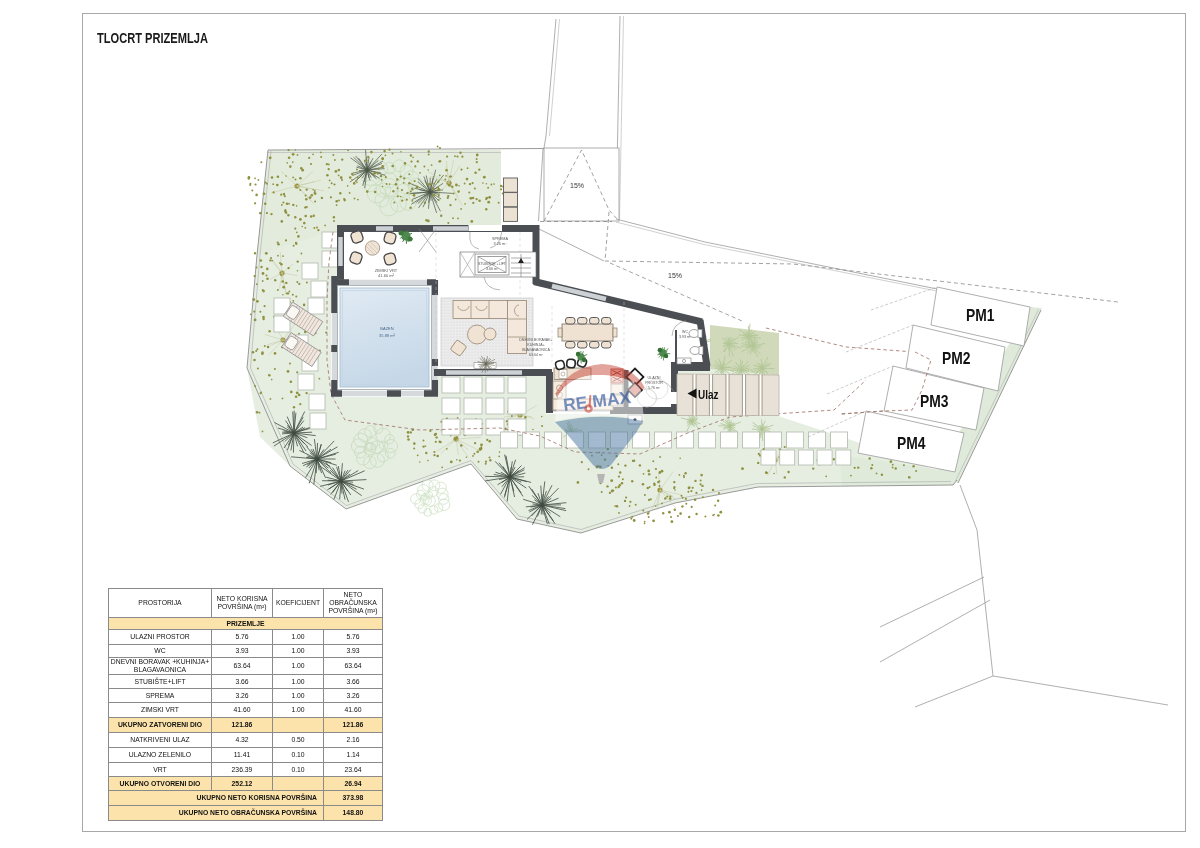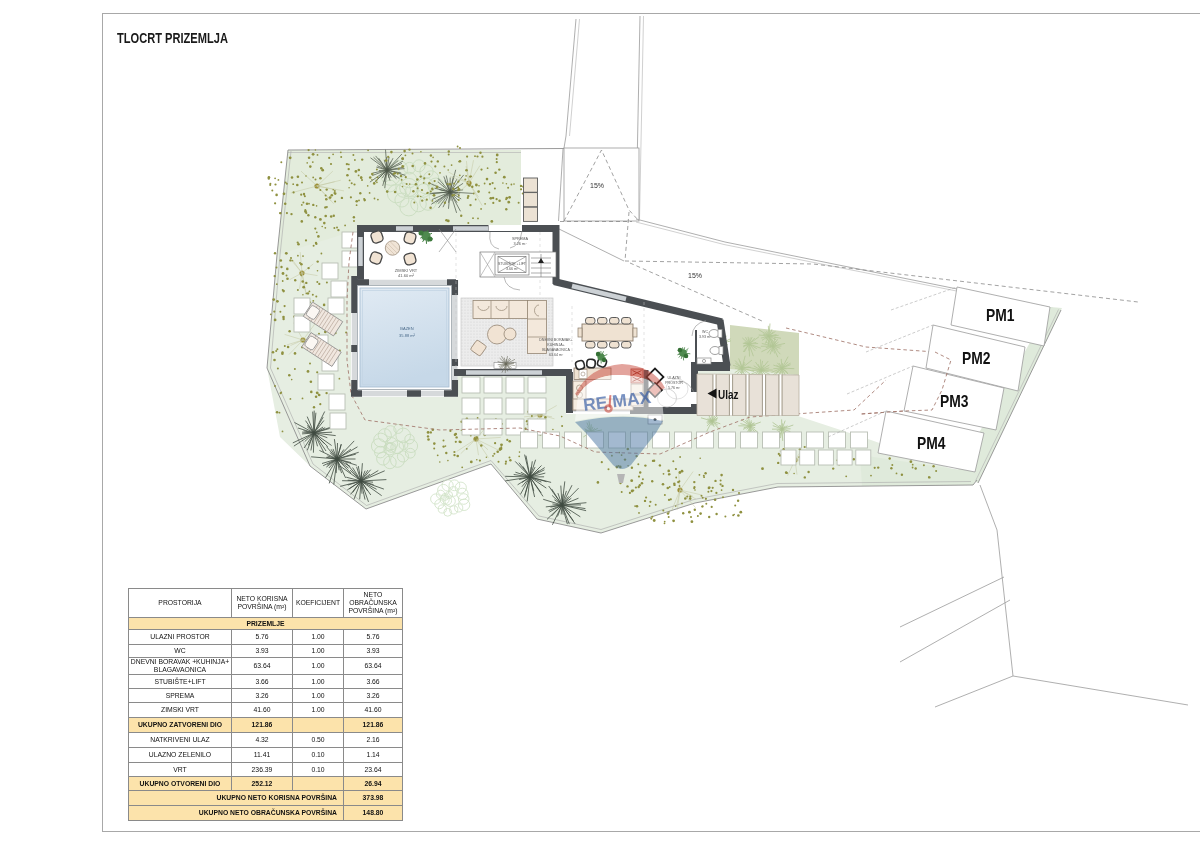--- a/index.html
+++ b/index.html
@@ -1,16 +1,16 @@
 <!DOCTYPE html>
 <html><head>
 <meta charset="utf-8">
 <style>
 html,body { margin:0; padding:0; width:1200px; height:848px; background:#fff; overflow:hidden; }
-#page { position:relative; width:1160px; height:848px; font-family:"Liberation Sans", sans-serif;margin-left:20px; }
+#page { position:relative; width:1160px; height:848px; font-family:"Liberation Sans", sans-serif; }
 svg { position:absolute; left:0; top:0; }
 #tbl { position:absolute; left:108px; top:588px; width:274px; border-collapse:collapse; table-layout:fixed;
        font-family:"Liberation Sans", sans-serif; font-size:6.8px; color:#111; }
 #tbl td { border:0.8px solid #8a8a8a; text-align:center; vertical-align:middle; padding:0; line-height:1.15; }
 #tbl .c0 { width:102px; }
 #tbl .c1 { width:60px; }
 #tbl .c2 { width:50px; }
 #tbl .c3 { width:58px; }
 #tbl .hdr td { height:28px; }
 #tbl .org td { background:#fce3ab; }

